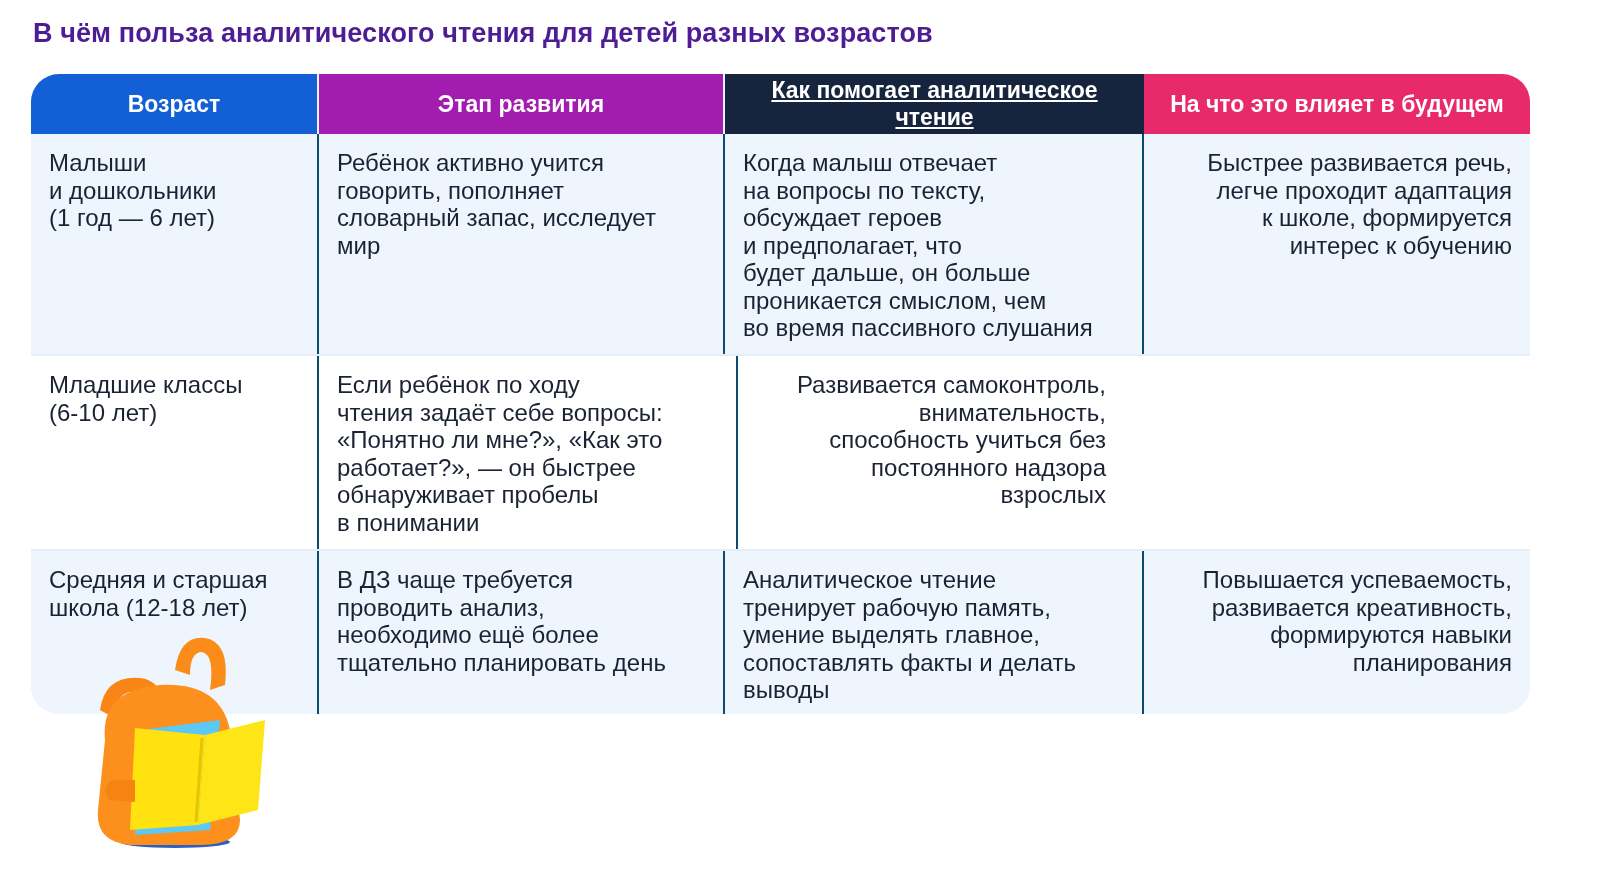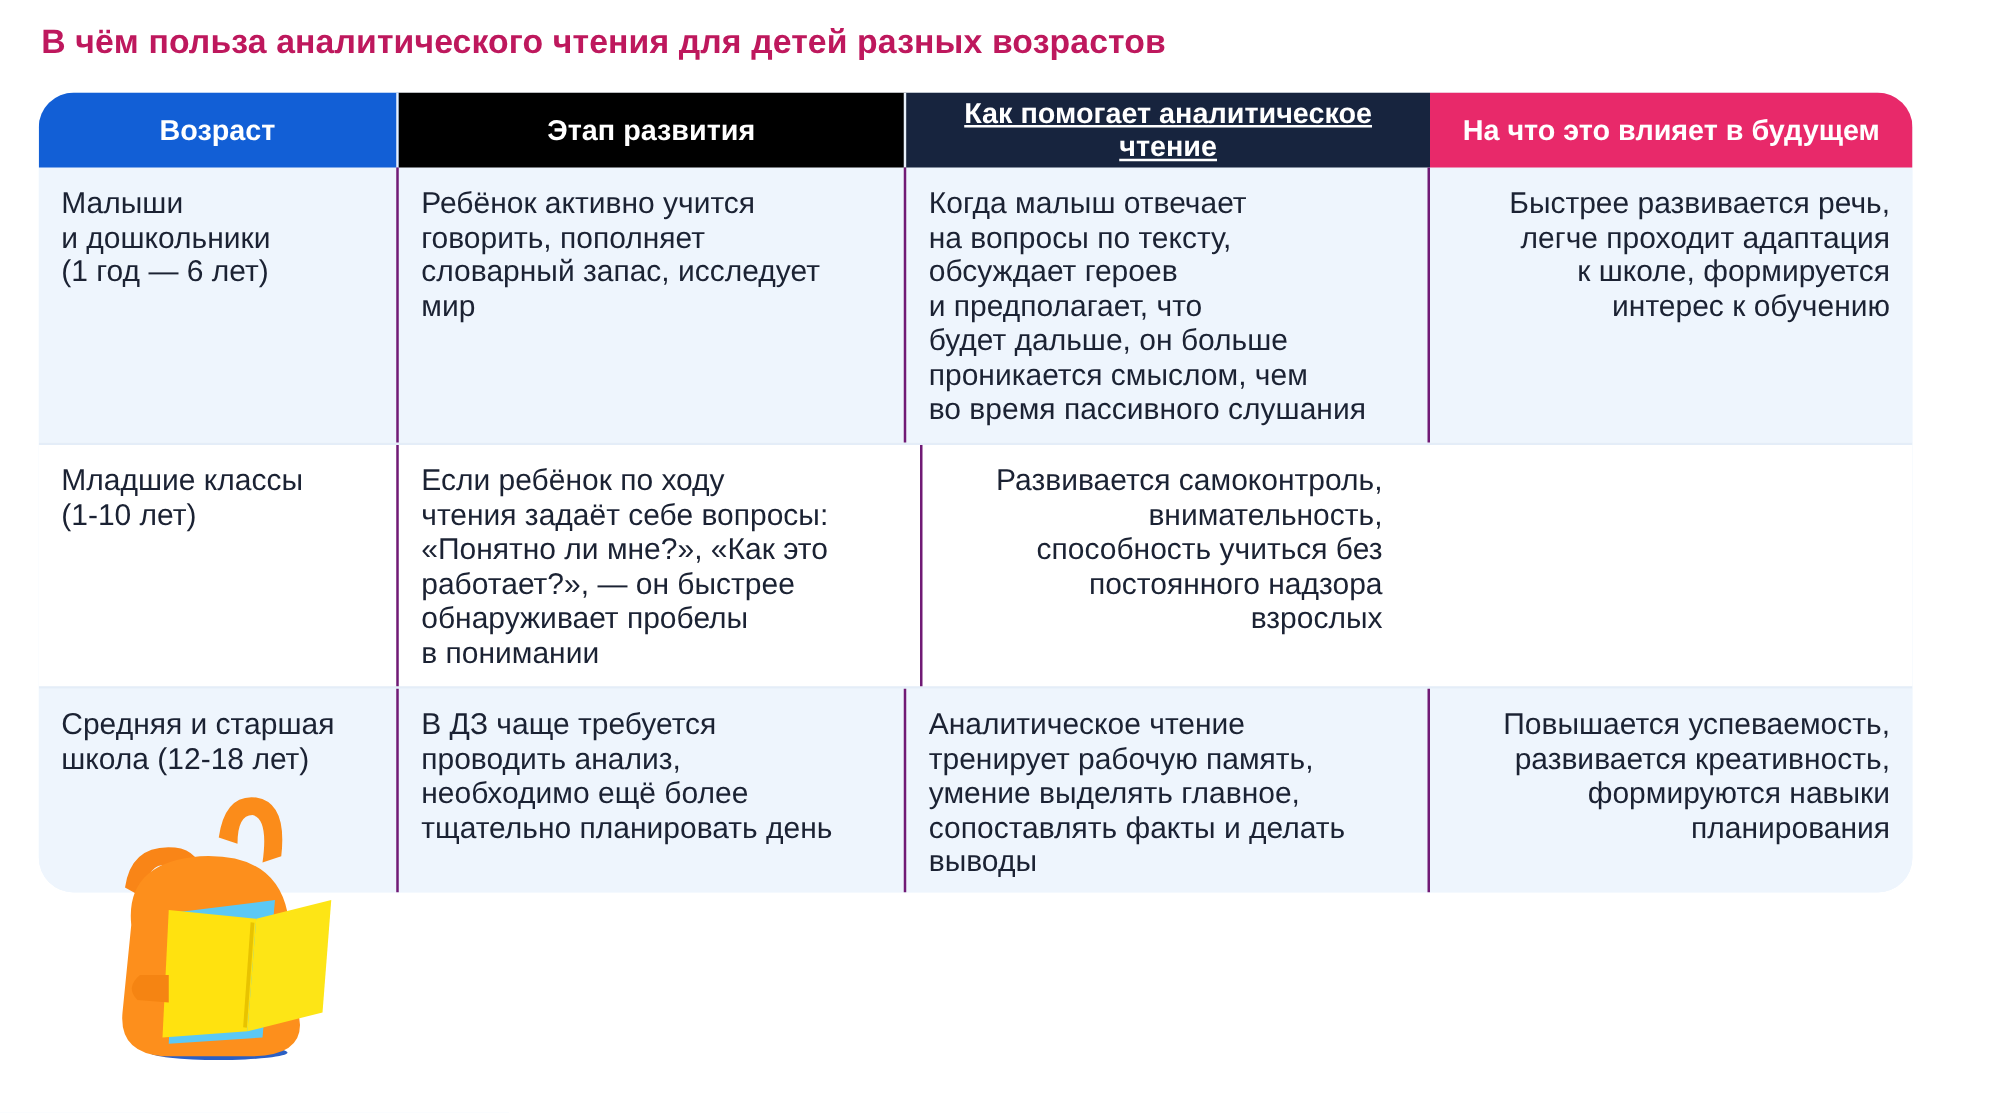--- a/index.html
+++ b/index.html
@@ -1,44 +1,44 @@
 <!DOCTYPE html>
 <html><head>
 <meta charset="utf-8">
 <style>
   html, body { margin: 0; padding: 0; background: #ffffff; }
   body { width: 1600px; height: 890px; position: relative; overflow: hidden; font-family: "Liberation Sans", "DejaVu Sans", sans-serif; }
   .title {
     position: absolute; left: 33px; top: 18px;
-    font-size: 27px; font-weight: bold; color: #be185d;
+    font-size: 27px; font-weight: bold; color: #4c1d95;
     letter-spacing: 0.1px;
   }
   .table {
     position: absolute; left: 31px; top: 74px; width: 1499px;
     border-radius: 28px; overflow: hidden;
     background: #eef5fd;
   }
   .row { display: flex; }
   .hcell {
     height: 60px; display: flex; align-items: center; justify-content: center;
     color: #ffffff; font-weight: bold; font-size: 23px; text-align: center; line-height: 27px;
     box-sizing: border-box;
   }
   .c1 { width: 288px; }
   .c2 { width: 406px; }
   .c3 { width: 419px; }
   .c4 { width: 386px; text-align: right; }
   .h1 { background: #125fd6; border-right: 2px solid #e9f1fb; }
-  .h2 { background: #000000; border-right: 2px solid #e9f1fb; }
+  .h2 { background: #a21caf; border-right: 2px solid #e9f1fb; }
   .h3 { background: #17243e; text-decoration: underline; }
   .h4 { background: #e8296a; }
   .cell {
     box-sizing: border-box; padding: 15px 18px 0 18px;
     font-size: 24px; line-height: 27.5px; color: #1b2233;
-    border-right: 2px solid #701a75;
+    border-right: 2px solid #0c4a6e;
   }
   .cell:last-child { border-right: none; }
   .r1 { height: 220px; background: #eef5fd; }
   .r2 { height: 193px; background: #ffffff; border-top: 2px solid #e4edf8; border-bottom: 2px solid #e4edf8; }
   .r3 { height: 163px; background: #eef5fd; }
   .cell p { margin: 0; white-space: pre-line; }
   .mascot { position: absolute; left: 80px; top: 630px; width: 200px; height: 230px; }
 </style>
 </head>
 <body>
@@ -80,21 +80,21 @@
         <p>Быстрее развивается речь,
 легче проходит адаптация
 к школе, формируется
 интерес к обучению</p>
       </div>
   </div>
 
   <div class="row r2">
     <div class="cell c1">
         <p>Младшие классы
-(1-10 лет)</p>
+(6-10 лет)</p>
       </div>
     <div class="cell c3">
         <p>Если ребёнок по ходу
 чтения задаёт себе вопросы:
 «Понятно ли мне?», «Как это
 работает?», — он быстрее
 обнаруживает пробелы
 в понимании</p>
       </div>
     <div class="cell c4">

